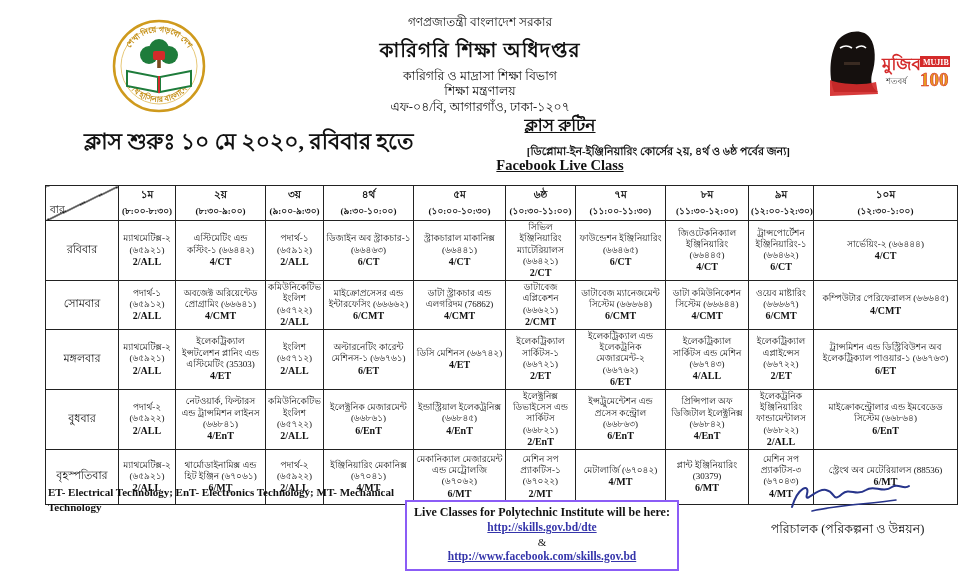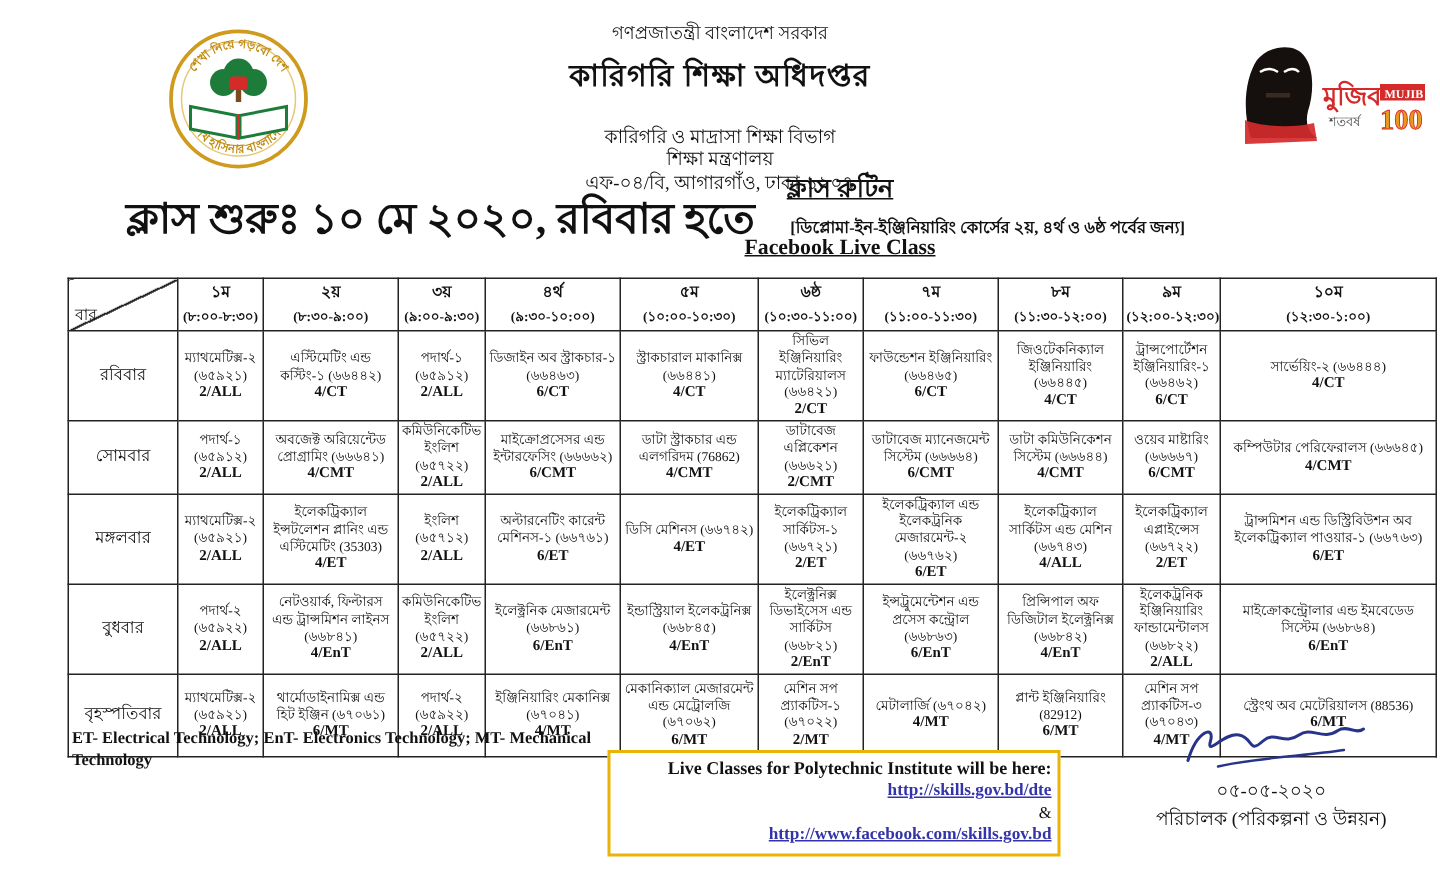--- a/index.html
+++ b/index.html
@@ -3,29 +3,29 @@
 <meta charset="utf-8">
 <style>
   * { margin:0; padding:0; box-sizing:border-box; }
   html,body { width:960px; height:583px; background:#fff; }
   body { font-family:"Liberation Serif", serif; color:#111; position:relative; }
   .page { position:absolute; inset:0; width:960px; height:583px; background:#fff; overflow:hidden; }
 
   
   .hdr { position:absolute; top:13px; left:0; right:0; text-align:center; }
   .hdr .l1 { font-size:12px; }
-  .hdr .org { font-size:20px; font-weight:bold; letter-spacing:1px; margin:2px 0 16px; }
+  .hdr .org { font-size:20px; font-weight:bold; letter-spacing:1px; margin:2px 0 1px; }
   .hdr .l3, .hdr .l4, .hdr .l5 { font-size:12.5px; line-height:1.22; }
 
   .logo-left { position:absolute; left:104px; top:18px; }
   .logo-right { position:absolute; left:820px; top:22px; }
 
   .routine-title { position:absolute; top:112px; left:330px; width:460px; text-align:center;
      font-size:17px; font-weight:bold; text-decoration:underline; }
-  .start-note { position:absolute; top:124px; left:84px; font-size:28px; font-weight:bold; }
+  .start-note { position:absolute; top:124px; left:84px; font-size:22px; font-weight:bold; }
   .course-note { position:absolute; top:143px; left:330px; width:460px; text-align:right;
      font-size:11px; font-weight:bold; }
   .fb-title { position:absolute; top:157px; left:330px; width:460px; text-align:center;
      font-size:14.5px; font-weight:bold; text-decoration:underline; }
 
   
   table.routine { position:absolute; top:185px; left:45px; width:912px; border-collapse:collapse;
      table-layout:fixed; }
   table.routine th, table.routine td { border:1px solid #222; text-align:center; vertical-align:middle;
      padding:1px 2px; overflow:hidden; }
@@ -37,22 +37,22 @@
      background:linear-gradient(to bottom right, transparent 48.8%, #222 48.8%, #222 51.2%, transparent 51.2%); }
   .corner-top { position:absolute; top:1px; right:3px; font-size:10px; font-weight:normal;margin-top:40px; }
   .corner-bot { position:absolute; bottom:1px; left:4px; font-size:10.5px; font-weight:normal; }
   .pname { font-size:10.5px; } .ptime { font-size:9px; }
   td.day { font-size:11px; }
   td.slot .subj { font-size:9px; line-height:1.25; }
   td.slot .grp { font-size:10px; font-weight:bold; line-height:1.2; }
 
   
   .legend { position:absolute; left:48px; top:485px; font-size:11px; font-weight:bold; line-height:1.35; width:400px; }
-  .live-box { position:absolute; left:405px; top:500px; width:302px; border:2px solid #eab308;
-     text-align:right; padding:3px 4px 5px; background:#fff; }
+  .live-box { position:absolute; left:405px; top:500px; width:274px; border:2px solid #8b5cf6;
+     text-align:center; padding:3px 4px 5px; background:#fff; }
   .live-box .bh { font-size:12px; font-weight:bold; }
   .live-box a { font-size:11.5px; font-weight:bold; text-decoration:underline; display:block; line-height:1.35; }
   .live-box .amp { font-size:11px; line-height:1.2; }
   .sign-block { position:absolute; left:745px; top:477px; width:205px; text-align:center; }
   .sign-block .date { font-size:12.5px; margin-top:-4px; }
   .sign-block .nm, .sign-block .dsg { font-size:12.5px; line-height:1.4; }
 </style>
 </head>
 <body>
 
@@ -376,21 +376,21 @@
           </td>
           <td class="slot">
             <div class="subj">মেশিন সপ প্র্যাকটিস-১ (৬৭০২২)</div>
             <div class="grp">2/MT</div>
           </td>
           <td class="slot">
             <div class="subj">মেটালার্জি (৬৭০৪২)</div>
             <div class="grp">4/MT</div>
           </td>
           <td class="slot">
-            <div class="subj">প্লান্ট ইঞ্জিনিয়ারিং (82912)</div>
+            <div class="subj">প্লান্ট ইঞ্জিনিয়ারিং (30379)</div>
             <div class="grp">6/MT</div>
           </td>
           <td class="slot">
             <div class="subj">মেশিন সপ প্র্যাকটিস-৩ (৬৭০৪৩)</div>
             <div class="grp">4/MT</div>
           </td>
           <td class="slot">
             <div class="subj">স্ট্রেংথ অব মেটেরিয়ালস (88536)</div>
             <div class="grp">6/MT</div>
           </td>
@@ -407,17 +407,16 @@
     <a href="#" style="color:#3434aa">http://skills.gov.bd/dte</a>
     <div class="amp">&amp;</div>
     <a href="#" style="color:#3434aa">http://www.facebook.com/skills.gov.bd</a>
   </div>
 
   <div class="sign-block">
     <svg width="140" height="40" viewBox="0 0 140 40">
       <path d="M14,30 C20,10 32,6 29,17 C26,28 38,11 48,13 C58,15 54,26 64,17 C72,10 78,20 88,13 C96,7 104,17 114,10 C120,6 126,13 131,9" fill="none" stroke="#27348b" stroke-width="2" stroke-linecap="round"></path>
       <path d="M34,34 C60,28 92,27 118,23" fill="none" stroke="#27348b" stroke-width="1.6" stroke-linecap="round"></path>
     </svg>
-    <div class="date">০৫-০৫-২০২০</div>
     <div class="dsg">পরিচালক (পরিকল্পনা ও উন্নয়ন)</div>
   </div>
 
 </div>
 
 </body></html>

